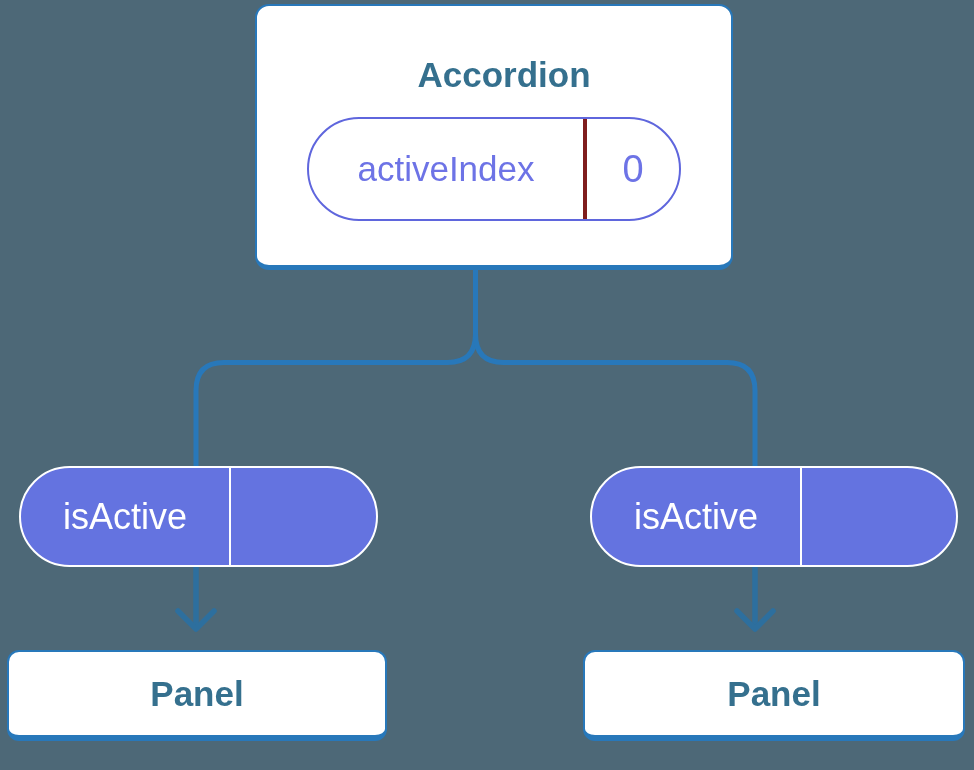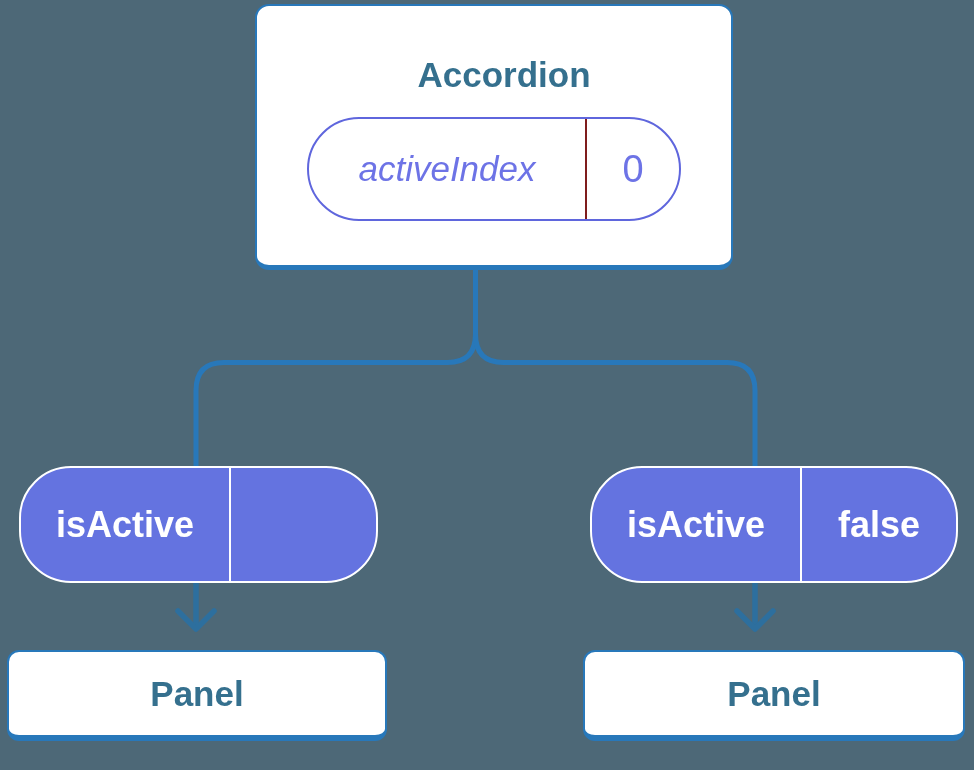--- a/index.html
+++ b/index.html
@@ -23,31 +23,30 @@
   .card-title { text-align:center; color:#35708e; font-weight:600; font-size:35px; }
   #accordion-title { margin-top:49px; }
 
   #state-pill {
     position:absolute; left:50px; top:111px; width:374px; height:104px;
     box-sizing:border-box; border:2px solid #5f66dd; border-radius:52px;
     display:flex; color:#6d73e6; font-size:35px;
   }
   .state-name-seg {
     flex:1; display:flex; align-items:center; justify-content:center;
-    border-right:2px solid #7f1d1d;
-    font-style:italic;
+    border-right:4px solid #7f1d1d;
   }
   .state-value-seg {
     width:92px; display:flex; align-items:center; justify-content:center; font-size:38px;
   }
 
   .prop-pill {
-    position:absolute; height:117px; background:#6473e0; box-sizing:border-box;
+    position:absolute; height:101px; background:#6473e0; box-sizing:border-box;
     border:2px solid #ffffff; border-radius:52px; display:flex;
-    color:#ffffff; font-size:36px;font-weight:bold;
+    color:#ffffff; font-size:36px;
   }
   #prop-pill-0 { left:19px;  top:466px; width:359px; }
   #prop-pill-1 { left:590px; top:466px; width:368px; }
   .prop-name-seg {
     width:210px; display:flex; align-items:center; justify-content:center;
     border-right:2px solid #ffffff; box-sizing:border-box;
   }
   .prop-value-seg { flex:1; display:flex; align-items:center; justify-content:center; }
 
   .panel-card {
@@ -84,21 +83,20 @@
       <div class="state-value-seg">0</div>
     </div>
   </div>
 
   <div class="prop-pill" id="prop-pill-0">
     <div class="prop-name-seg">isActive</div>
   </div>
 
   <div class="prop-pill" id="prop-pill-1">
     <div class="prop-name-seg">isActive</div>
-    <div class="prop-value-seg">false</div>
   </div>
 
   <div class="panel-card" id="panel-0">
     <div class="panel-title">Panel</div>
   </div>
 
   <div class="panel-card" id="panel-1">
     <div class="panel-title">Panel</div>
   </div>
 

